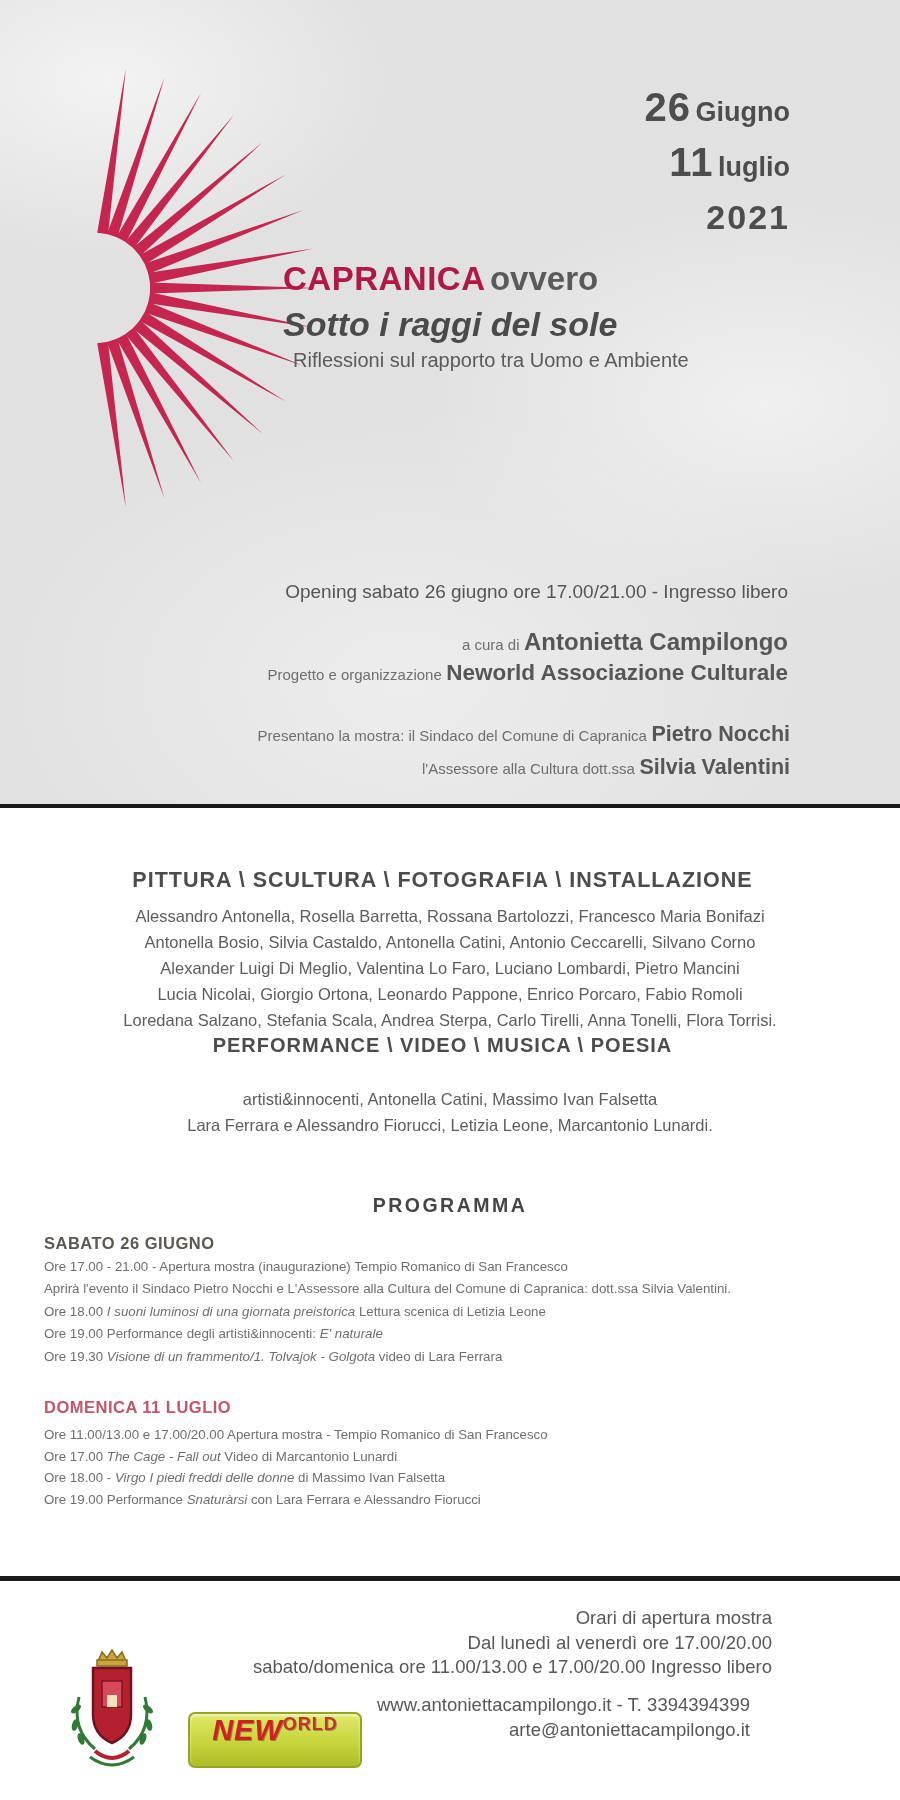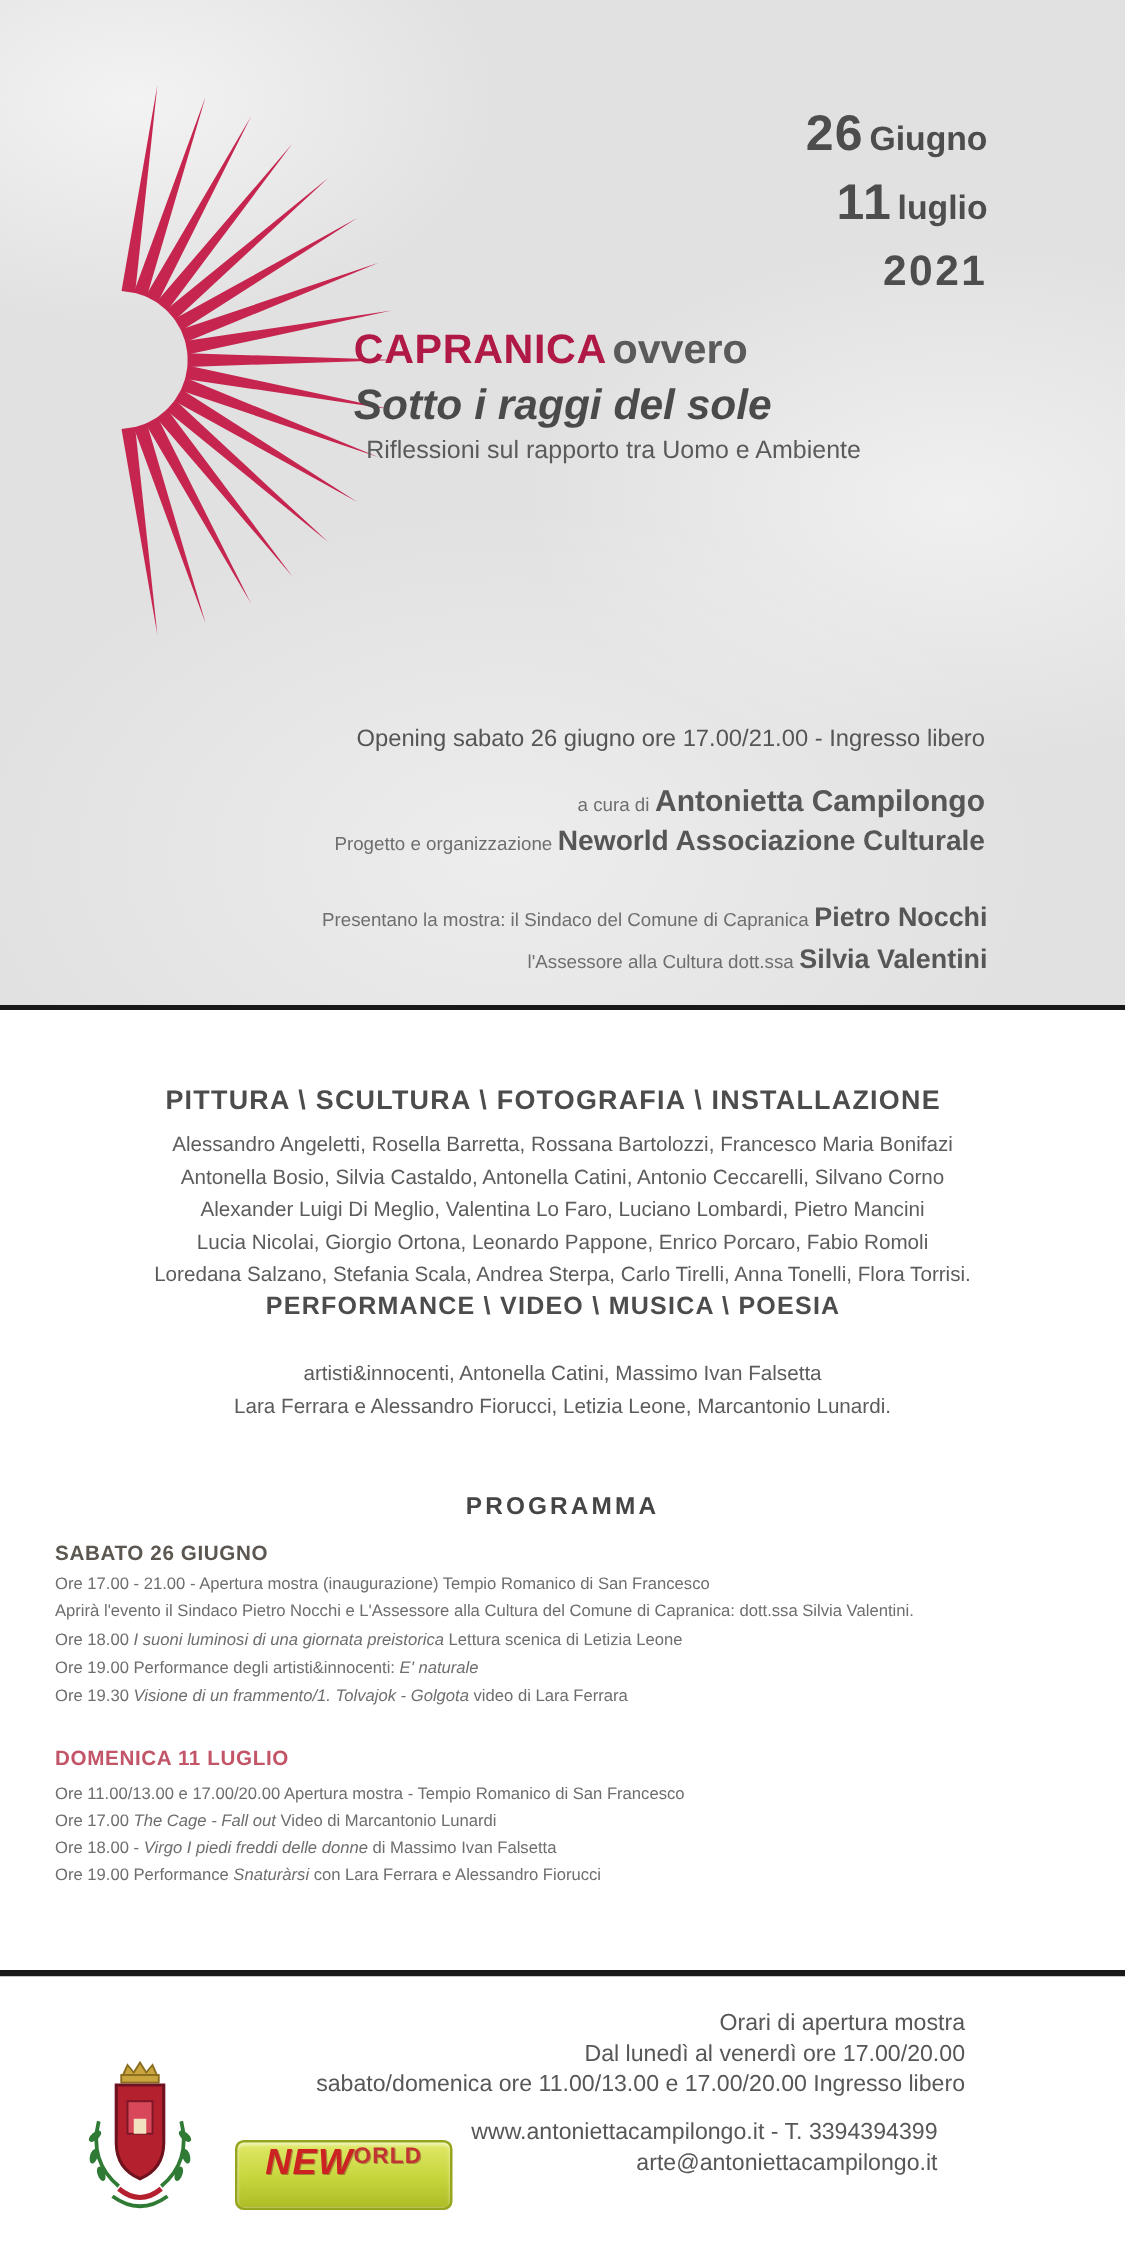--- a/index.html
+++ b/index.html
@@ -140,21 +140,21 @@
     <span class="small-prefix">Presentano la mostra: il Sindaco del Comune di Capranica</span>
     <span class="med-name">Pietro Nocchi</span>
   </div>
   <div class="pair-line presenter-2">
     <span class="small-prefix">l'Assessore alla Cultura dott.ssa</span>
     <span class="med-name">Silvia Valentini</span>
   </div>
 
   <div class="section-heading visual-heading">PITTURA \ SCULTURA \ FOTOGRAFIA \ INSTALLAZIONE</div>
   <div class="artists visual-artists">
-      <div>Alessandro Angeletti, Rosella Barretta, Rossana Bartolozzi, Francesco Maria Bonifazi</div>
+      <div>Alessandro Antonella, Rosella Barretta, Rossana Bartolozzi, Francesco Maria Bonifazi</div>
       <div>Antonella Bosio, Silvia Castaldo, Antonella Catini, Antonio Ceccarelli, Silvano Corno</div>
       <div>Alexander Luigi Di Meglio, Valentina Lo Faro, Luciano Lombardi, Pietro Mancini</div>
       <div>Lucia Nicolai, Giorgio Ortona, Leonardo Pappone, Enrico Porcaro, Fabio Romoli</div>
       <div>Loredana Salzano, Stefania Scala, Andrea Sterpa, Carlo Tirelli, Anna Tonelli, Flora Torrisi.</div>
     </div>
 
   <div class="section-heading perf-heading">PERFORMANCE \ VIDEO \ MUSICA \ POESIA</div>
   <div class="artists perf-artists">
       <div>artisti&amp;innocenti, Antonella Catini, Massimo Ivan Falsetta</div>
       <div>Lara Ferrara e Alessandro Fiorucci, Letizia Leone, Marcantonio Lunardi.</div>

